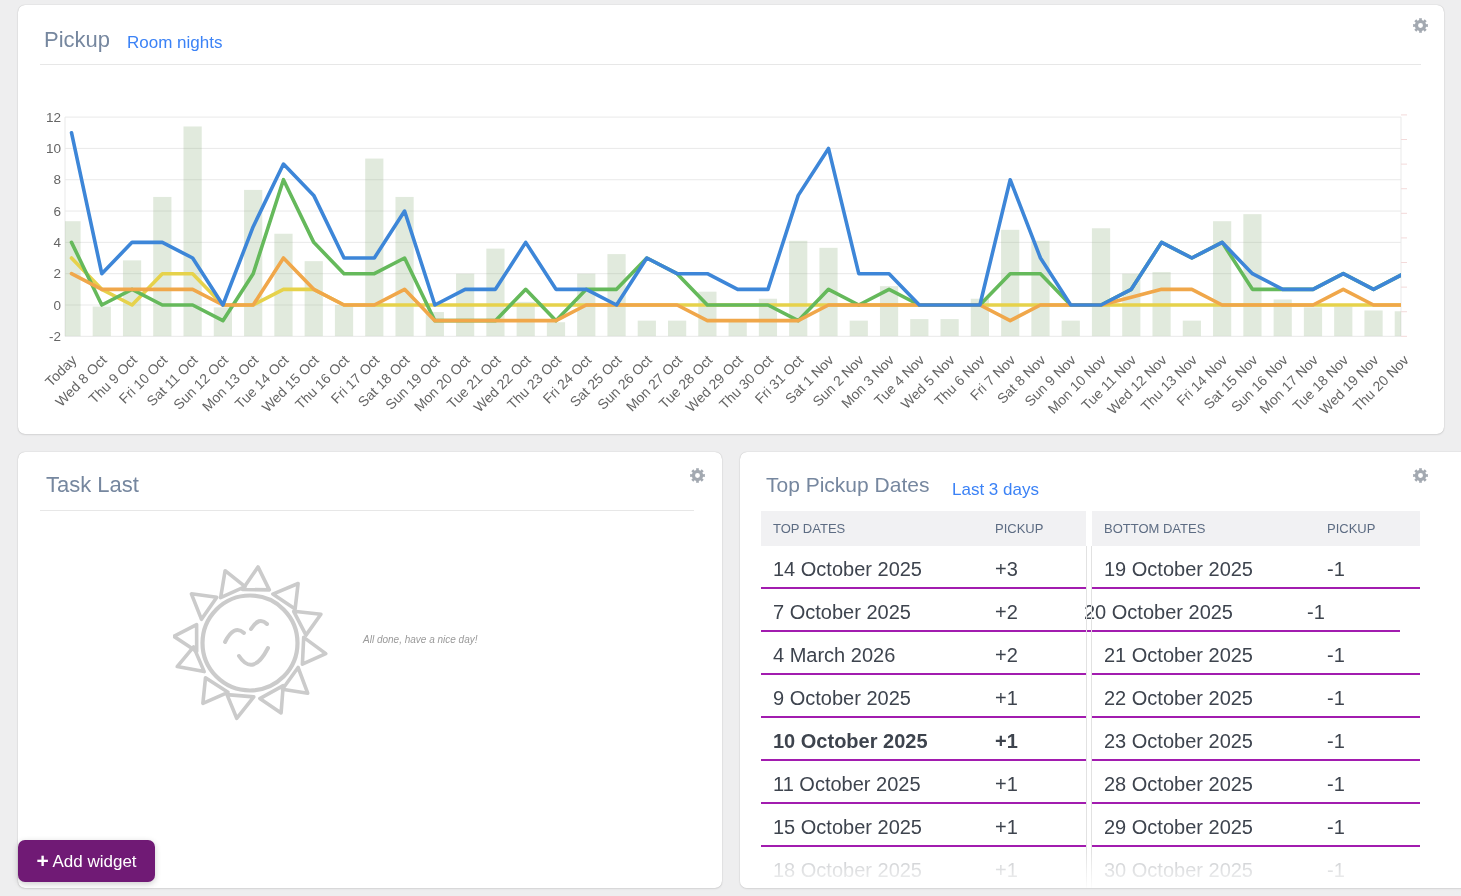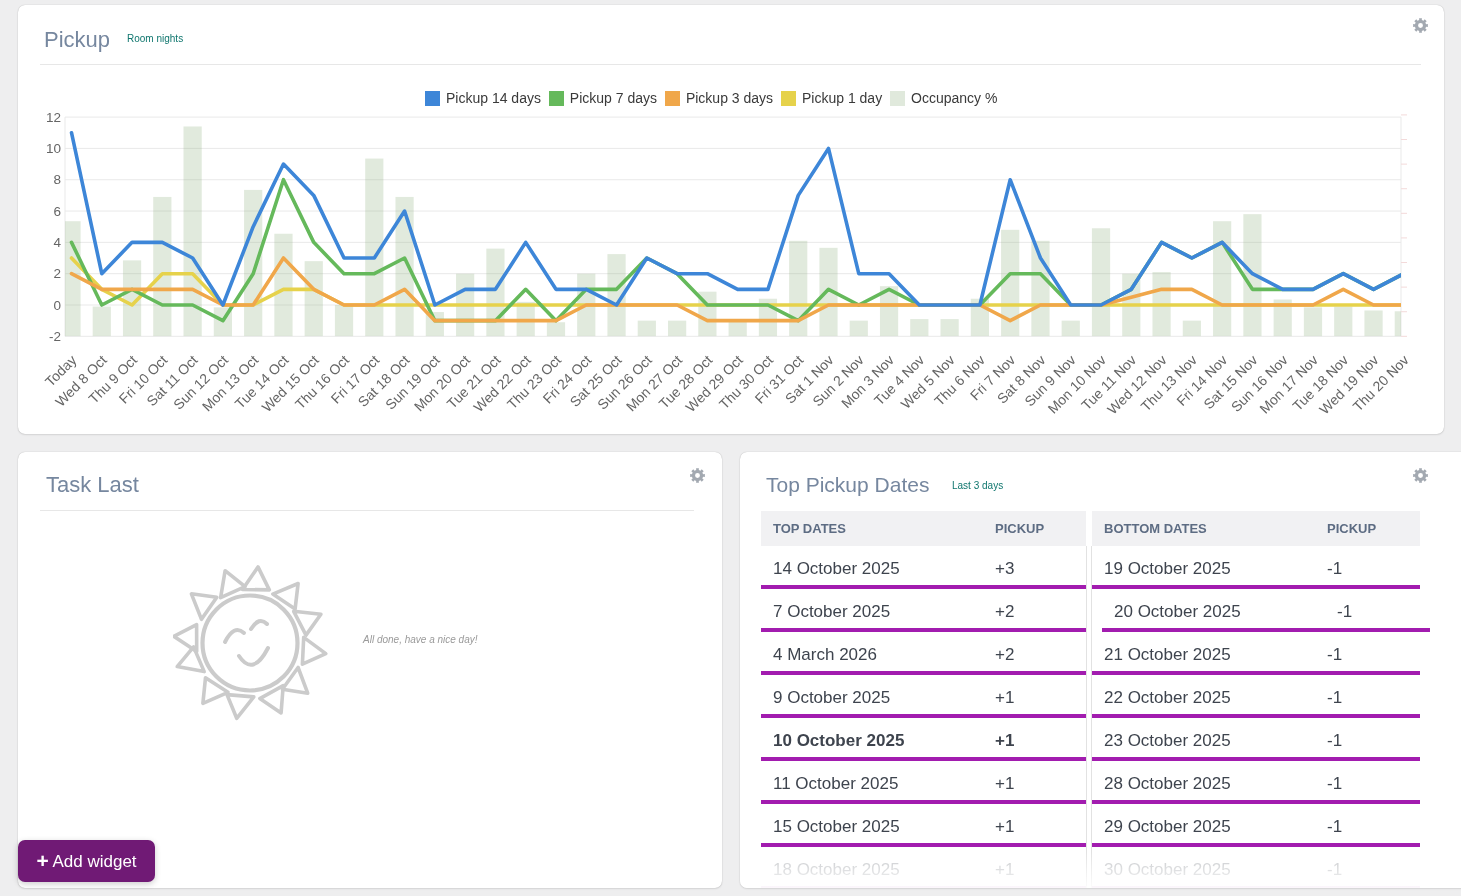--- a/index.html
+++ b/index.html
@@ -2,52 +2,45 @@
 <html><head>
 <meta charset="utf-8">
 <style>
   * { margin:0; padding:0; box-sizing:border-box; }
   html,body { width:1461px; height:896px; background:#eeeeef; font-family:"Liberation Sans", sans-serif; overflow:hidden; }
   .card { position:absolute; background:#fff; border-radius:7px; box-shadow:0 0 1px rgba(0,0,0,.28), 0 1px 2px rgba(0,0,0,.09); }
   #card1 { left:18px; top:5px;  width:1426px; height:429px; }
   #card2 { left:18px; top:452px; width:704px; height:436px; }
   #card3 { left:740px; top:452px; width:784px; height:436px; overflow:hidden; }
   .ttl  { position:absolute; color:#76879f; font-size:22px; }
-  .sub  { position:absolute; color:#0f766e; font-size:10px; }
+  .sub  { position:absolute; color:#3b82f6; font-size:17px; }
   .sep  { position:absolute; border-top:1px solid #e7e7e7; }
   .gear { position:absolute; width:15px; height:15px; }
   
   #legend { position:absolute; left:407px; top:85px; font-size:14px; color:#3a3a3a; white-space:nowrap; }
   #legend span.sw { display:inline-block; width:15px; height:15px; vertical-align:-3px; margin-right:6px; }
   #legend span.it { margin-right:4px; }
   
   #alldone { position:absolute; left:363px; top:634px; font-style:italic; font-size:10px; color:#9a9a9a; }
   #addw { position:absolute; left:18px; top:840px; width:137px; height:42px; background:#701a75; border-radius:7px; color:#fff; font-size:17px; line-height:42px; text-align:center; box-shadow:0 2px 6px rgba(0,0,0,.2); }
   
-  .thead { position:absolute; background:#f1f1f3; height:35px; font-size:13px; font-weight:bold; color:#5d6c83; line-height:35px; }
-  .trow  { position:absolute; height:43px; border-bottom:4px solid #a21caf; font-size:17px; color:#3e444e; line-height:46px; }
+  .thead { position:absolute; background:#f1f1f3; height:35px; font-size:13px; font-weight:normal; color:#5d6c83; line-height:35px; }
+  .trow  { position:absolute; height:43px; border-bottom:2px solid #a21caf; font-size:20px; color:#3e444e; line-height:46px; }
   .pcol  { position:absolute; }
 </style>
 </head>
 <body>
 
 <div class="card" id="card1">
   <div class="ttl" style="left:26px; top:22px;">Pickup</div>
   <div class="sub" style="left:109px; top:28px;">Room nights</div>
   <div class="sep" style="left:22px; top:59px; width:1381px;"></div>
   <svg class="gear" style="left:1395px; top:13px;" viewBox="0 0 16 16">
       <path d="M15.85 6.47L15.85 9.53L13.94 9.37L13.17 11.23L14.63 12.47L12.47 14.63L11.23 13.17L9.37 13.94L9.53 15.85L6.47 15.85L6.63 13.94L4.77 13.17L3.53 14.63L1.37 12.47L2.83 11.23L2.06 9.37L0.15 9.53L0.15 6.47L2.06 6.63L2.83 4.77L1.37 3.53L3.53 1.37L4.77 2.83L6.63 2.06L6.47 0.15L9.53 0.15L9.37 2.06L11.23 2.83L12.47 1.37L14.63 3.53L13.17 4.77L13.94 6.63Z M10.6 8 A2.6 2.6 0 1 0 5.4 8 A2.6 2.6 0 1 0 10.6 8 Z" fill="#a3a9b1" fill-rule="evenodd"></path>
     </svg>
-  <div id="legend">
-    <span class="sw" style="background:#3d86d8"></span><span class="it">Pickup 14 days</span>
-    <span class="sw" style="background:#65b95b"></span><span class="it">Pickup 7 days</span>
-    <span class="sw" style="background:#f0a74a"></span><span class="it">Pickup 3 days</span>
-    <span class="sw" style="background:#e6d24b"></span><span class="it">Pickup 1 day</span>
-    <span class="sw" style="background:#e0e9dc"></span><span class="it" style="margin-right:0">Occupancy %</span>
-  </div>
   <svg id="chart" style="position:absolute; left:0; top:0;" width="1426" height="429" viewBox="0 0 1426 429">
       <line x1="47" y1="331.32" x2="1383" y2="331.32" stroke="#e9e9e9" stroke-width="1"></line>
       <text x="43" y="335.82" text-anchor="end" font-size="13.5px" fill="#656565">-2</text>
       <line x1="47" y1="300" x2="1383" y2="300" stroke="#e9e9e9" stroke-width="1"></line>
       <text x="43" y="304.5" text-anchor="end" font-size="13.5px" fill="#656565">0</text>
       <line x1="47" y1="268.68" x2="1383" y2="268.68" stroke="#e9e9e9" stroke-width="1"></line>
       <text x="43" y="273.18" text-anchor="end" font-size="13.5px" fill="#656565">2</text>
       <line x1="47" y1="237.36" x2="1383" y2="237.36" stroke="#e9e9e9" stroke-width="1"></line>
       <text x="43" y="241.86" text-anchor="end" font-size="13.5px" fill="#656565">4</text>
       <line x1="47" y1="206.04" x2="1383" y2="206.04" stroke="#e9e9e9" stroke-width="1"></line>
@@ -205,21 +198,21 @@
   <div class="sub" style="left:212px; top:28px;">Last 3 days</div>
   <svg class="gear" style="left:673px; top:16px;" viewBox="0 0 16 16">
       <path d="M15.85 6.47L15.85 9.53L13.94 9.37L13.17 11.23L14.63 12.47L12.47 14.63L11.23 13.17L9.37 13.94L9.53 15.85L6.47 15.85L6.63 13.94L4.77 13.17L3.53 14.63L1.37 12.47L2.83 11.23L2.06 9.37L0.15 9.53L0.15 6.47L2.06 6.63L2.83 4.77L1.37 3.53L3.53 1.37L4.77 2.83L6.63 2.06L6.47 0.15L9.53 0.15L9.37 2.06L11.23 2.83L12.47 1.37L14.63 3.53L13.17 4.77L13.94 6.63Z M10.6 8 A2.6 2.6 0 1 0 5.4 8 A2.6 2.6 0 1 0 10.6 8 Z" fill="#a3a9b1" fill-rule="evenodd"></path>
     </svg>
   <div id="tbl">
       <div class="thead" style="left:21px; top:59px; width:325px; padding-left:12px;">TOP DATES<span class="pcol" style="left:234px;">PICKUP</span></div>
       <div class="thead" style="left:352px; top:59px; width:328px; padding-left:12px;">BOTTOM DATES<span class="pcol" style="left:235px;">PICKUP</span></div>
       <div class="trow" style="left:21px; top:94px; width:325px; padding-left:12px;">14 October 2025<span class="pcol" style="left:234px;">+3</span></div>
       <div class="trow" style="left:352px; top:94px; width:328px; padding-left:12px;">19 October 2025<span class="pcol" style="left:235px;">-1</span></div>
       <div class="trow" style="left:21px; top:137px; width:325px; padding-left:12px;">7 October 2025<span class="pcol" style="left:234px;">+2</span></div>
-      <div class="trow" style="left:362px; top:137px; width:328px; padding-left:12px;">20 October 2025<span class="pcol" style="left:235px;">-1</span></div>
+      <div class="trow" style="left:332px; top:137px; width:328px; padding-left:12px;">20 October 2025<span class="pcol" style="left:235px;">-1</span></div>
       <div class="trow" style="left:21px; top:180px; width:325px; padding-left:12px;">4 March 2026<span class="pcol" style="left:234px;">+2</span></div>
       <div class="trow" style="left:352px; top:180px; width:328px; padding-left:12px;">21 October 2025<span class="pcol" style="left:235px;">-1</span></div>
       <div class="trow" style="left:21px; top:223px; width:325px; padding-left:12px;">9 October 2025<span class="pcol" style="left:234px;">+1</span></div>
       <div class="trow" style="left:352px; top:223px; width:328px; padding-left:12px;">22 October 2025<span class="pcol" style="left:235px;">-1</span></div>
       <div class="trow" style="left:21px; top:266px; width:325px; padding-left:12px;font-weight:bold;">10 October 2025<span class="pcol" style="left:234px;">+1</span></div>
       <div class="trow" style="left:352px; top:266px; width:328px; padding-left:12px;">23 October 2025<span class="pcol" style="left:235px;">-1</span></div>
       <div class="trow" style="left:21px; top:309px; width:325px; padding-left:12px;">11 October 2025<span class="pcol" style="left:234px;">+1</span></div>
       <div class="trow" style="left:352px; top:309px; width:328px; padding-left:12px;">28 October 2025<span class="pcol" style="left:235px;">-1</span></div>
       <div class="trow" style="left:21px; top:352px; width:325px; padding-left:12px;">15 October 2025<span class="pcol" style="left:234px;">+1</span></div>
       <div class="trow" style="left:352px; top:352px; width:328px; padding-left:12px;">29 October 2025<span class="pcol" style="left:235px;">-1</span></div>

